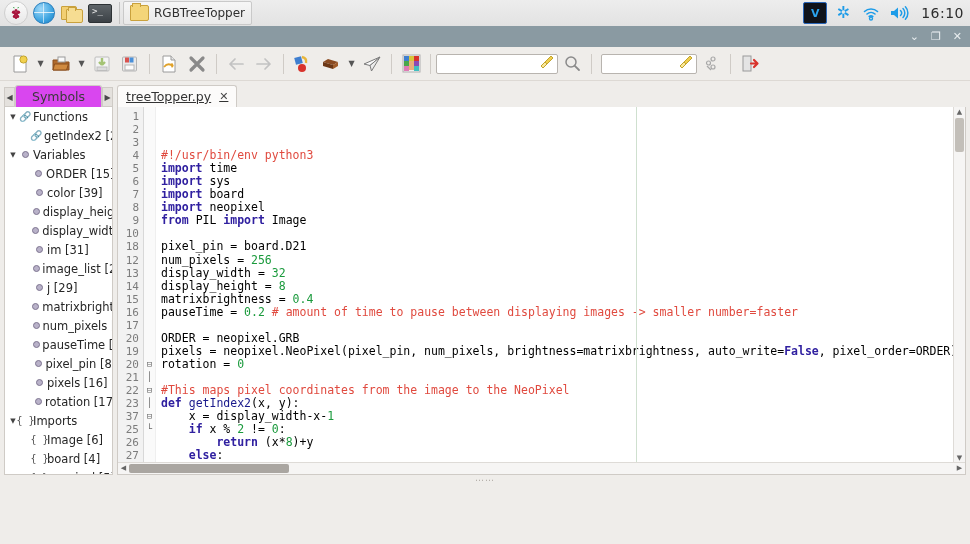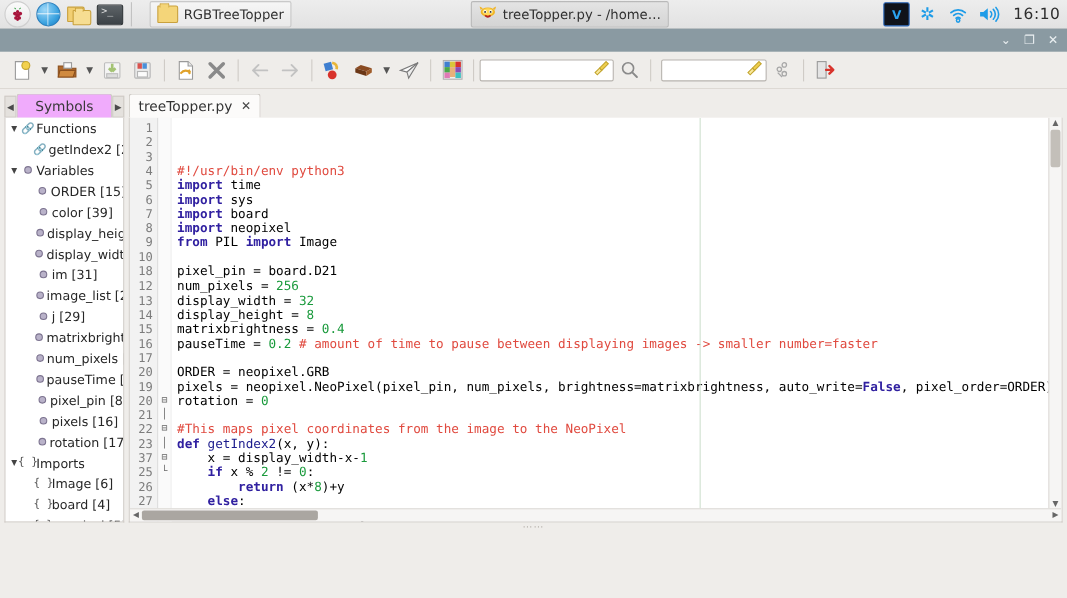--- a/index.html
+++ b/index.html
@@ -14,21 +14,21 @@
   .taskbar{
     position:absolute;left:0;top:0;width:970px;height:26px;
     background:linear-gradient(#ededed,#e2e2e2);
     border-bottom:1px solid #b6b6b6;
     display:flex;align-items:center;
   }
   .tb-launch{display:flex;align-items:center;height:26px;padding:0 2px;}
   .tb-icon{width:24px;height:24px;margin:0 2px;display:flex;align-items:center;justify-content:center;position:relative;}
   .sep-v{width:1px;height:22px;background:#c2c2c2;margin:0 3px;}
   .tb-task{
-    display:flex;align-items:center;height:22px;margin:0 13px;padding:0 6px;
+    display:flex;align-items:center;height:22px;margin:0 0;padding:0 6px;
     border:1px solid #c9c9c9;border-radius:2px;min-width:0;
     font-size:12px;color:#303030;white-space:nowrap;overflow:hidden;
   }
   .tb-task.inactive{background:linear-gradient(#f6f6f6,#e9e9e9);}
   .tb-task.active{background:linear-gradient(#e4e4e4,#d4d4d4);border-color:#b9b9b9;}
   .tb-task .lbl{margin-left:5px;}
   .tb-right{margin-left:auto;display:flex;align-items:center;height:26px;padding-right:6px;}
   .clock{font-size:14px;color:#2d2d2d;margin-left:8px;letter-spacing:.5px;}
 
   
@@ -79,36 +79,36 @@
   .tfield.wide{width:120px;}
   .tfield.narrow{width:96px;}
 
   
   .content{display:flex;height:394px;background:#efedea;padding:4px 4px 0 4px;box-sizing:border-box;}
 
   .sidebar{width:109px;display:flex;flex-direction:column;}
   .sb-tabs{height:22px;display:flex;align-items:flex-end;}
   .sb-arrow{width:11px;height:20px;display:flex;align-items:center;justify-content:center;color:#4a4a4a;font-size:8px;
             background:#e4e1dd;border:1px solid #cfcbc6;box-sizing:border-box;}
-  .sb-tab{flex:1;height:21px;display:flex;align-items:center;justify-content:center;background:#f0abfc;
+  .sb-tab{flex:1;height:21px;display:flex;align-items:center;justify-content:center;background:#d946ef;
           border:1px solid #cfcbc6;border-bottom:none;border-radius:3px 3px 0 0;font-size:12.5px;color:#3a3a3a;}
   .sb-body{flex:1;background:#fff;border:1px solid #cfcbc6;border-top:none;overflow:hidden;position:relative;}
   .sym{display:flex;align-items:center;height:19px;font-size:11.5px;color:#262626;white-space:nowrap;}
   .sym .tw{width:12px;display:flex;align-items:center;justify-content:center;color:#444;font-size:7px;}
   .sym .ic{width:13px;display:flex;align-items:center;justify-content:center;}
   .sym .tx{margin-left:1px;overflow:hidden;}
   .lvl0{padding-left:2px;} .lvl1{padding-left:16px;}
   .dot{width:7px;height:7px;border-radius:50%;background:#b9b2c9;border:1px solid #7d7490;box-sizing:border-box;}
   .chain{color:#d8a93a;font-size:10px;}
   .braces{color:#555;font-size:10px;font-family:"DejaVu Sans Mono","Liberation Mono",monospace;}
 
   .editorwrap{flex:1;display:flex;flex-direction:column;margin-left:4px;min-width:0;}
   .ed-tabs{height:22px;display:flex;align-items:flex-end;}
   .ed-tab{height:21px;display:flex;align-items:center;padding:0 8px;background:#fcfbfa;
-          border:1px solid #cfcbc6;border-bottom:none;border-radius:3px 3px 0 0;font-size:12.5px;color:#333;}
+          border:1px solid #cfcbc6;border-bottom:none;border-radius:3px 3px 0 0;font-size:12.5px;color:#333;text-decoration:underline;}
   .ed-tab .x{margin-left:8px;color:#4a4a4a;font-size:11px;font-weight:bold;}
   .ed-body{flex:1;border:1px solid #cfcbc6;border-top:none;background:#fff;display:flex;overflow:hidden;position:relative;}
 
   .gutter{width:26px;background:#f2f2f2;border-right:1px solid #d8d8d8;box-sizing:border-box;
           font-family:"DejaVu Sans Mono","Liberation Mono",monospace;font-size:11px;color:#7c7c7c;
           text-align:right;padding-top:3px;padding-right:4px;box-sizing:border-box;flex:none;}
   .gutter div{height:13.05px;line-height:13.05px;}
   .foldcol{width:11px;background:#fafafa;border-right:1px solid #efefef;flex:none;padding-top:3px;position:relative;}
   .foldcol div{height:13.05px;line-height:13.05px;font-family:"DejaVu Sans Mono","Liberation Mono",monospace;
                font-size:9px;color:#666;text-align:center;}
@@ -167,36 +167,20 @@
       </div>
       <div class="tb-icon">
           <div class="term"></div>
         </div>
     </div>
     <div class="sep-v"></div>
 
     <div class="tb-task inactive" style="max-width:260px;">
       <span class="folder-sm"></span>
       <span class="lbl">RGBTreeTopper</span>
-    </div>
-    <div class="tb-task active" style="max-width:240px;margin-left:150px;">
-      <span class="geany-ico">
-        <svg width="17" height="16" viewBox="0 0 17 16">
-          <ellipse cx="8.5" cy="6" rx="6.5" ry="4.2" fill="#f0b323"></ellipse>
-          <ellipse cx="8.5" cy="5.6" rx="5" ry="3.2" fill="#ffd95a"></ellipse>
-          <circle cx="6" cy="5.6" r="1.5" fill="#fff"></circle>
-            <circle cx="11" cy="5.6" r="1.5" fill="#fff"></circle>
-          <circle cx="6" cy="5.8" r="0.9" fill="#2a2a2a"></circle>
-            <circle cx="11" cy="5.8" r="0.9" fill="#2a2a2a"></circle>
-          <path d="M6 9 q2.5 2.5 5 0" stroke="#b8241f" stroke-width="1.6" fill="none"></path>
-          <path d="M2 4 L1 1 L4 2.4 Z" fill="#f0b323"></path>
-            <path d="M15 4 L16 1 L13 2.4 Z" fill="#f0b323"></path>
-        </svg>
-      </span>
-      <span class="lbl">treeTopper.py - /home…</span>
     </div>
 
     <div class="tb-right">
       <div class="tb-icon">
           <div class="vnc">V</div>
         </div>
       <div class="tb-icon">
           <span class="bt">✲</span>
         </div>
       <div class="tb-icon wifi">

